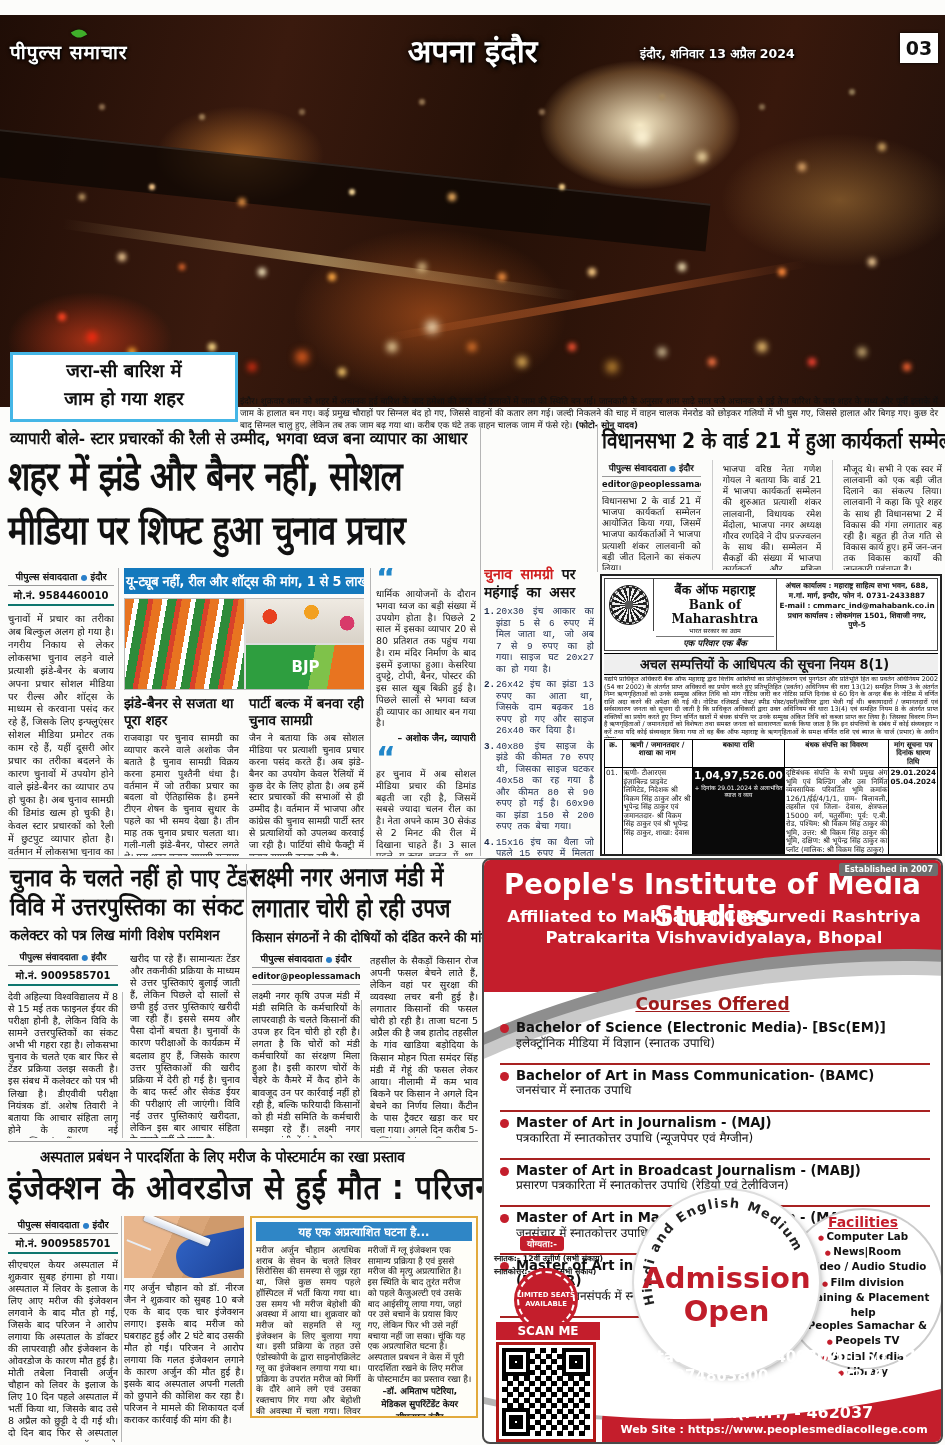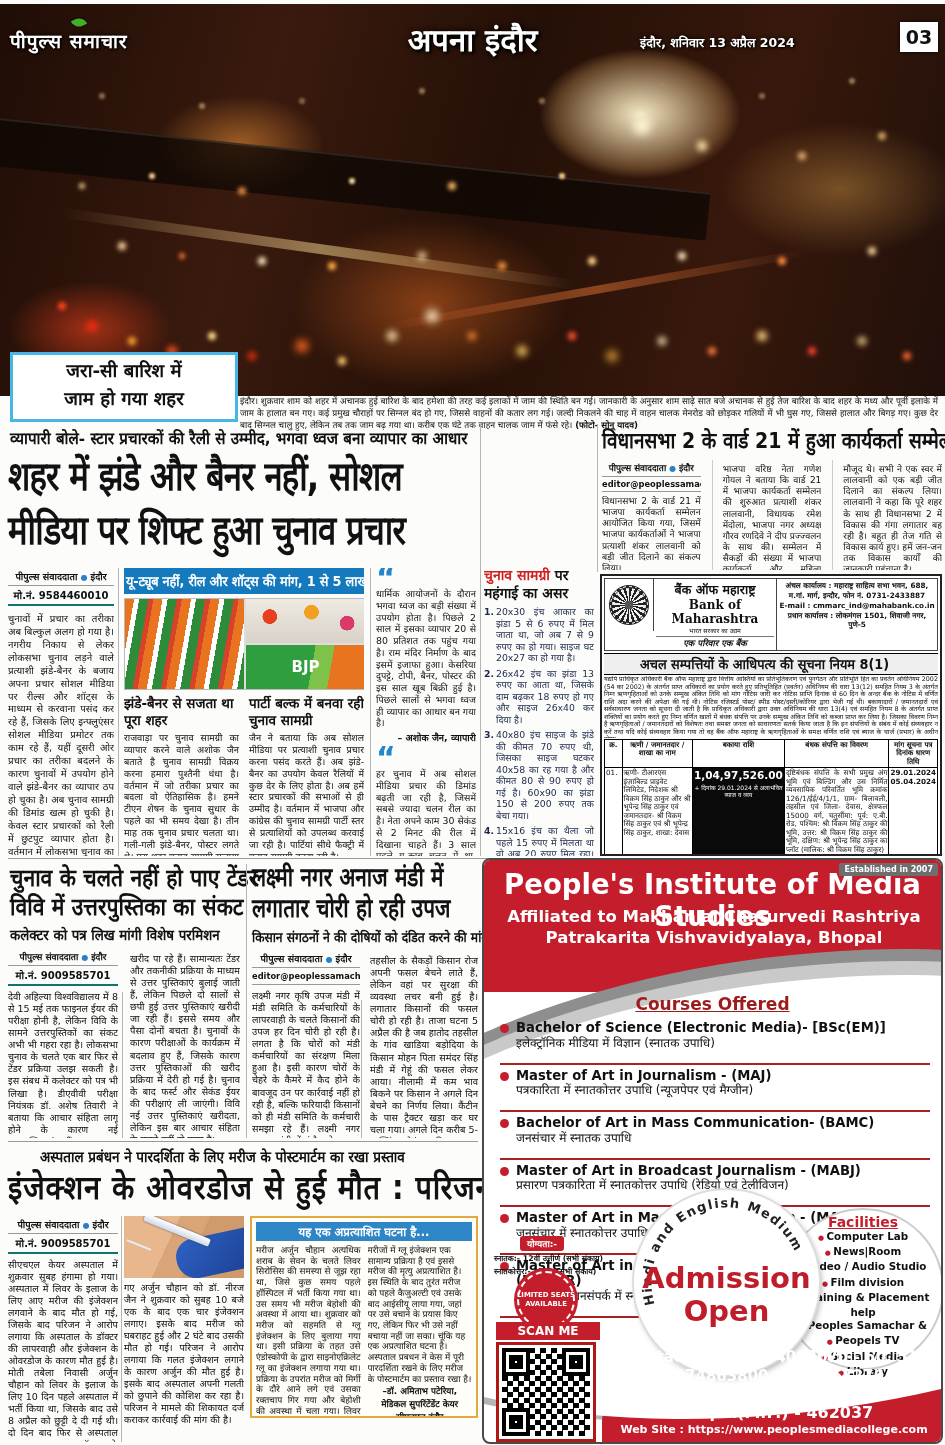--- a/index.html
+++ b/index.html
@@ -5,21 +5,21 @@
   html,body{margin:0;padding:0;background:#888;}
   .page{position:relative;width:945px;height:1445px;background:#fcfcfa;overflow:hidden;
         font-family:"DejaVu Sans",sans-serif;color:#111;}
   .abs{position:absolute;}
   .nowrap{white-space:nowrap;display:inline-block;transform-origin:0 50%;}
   .just{text-align:justify;text-justify:inter-word;}
   .rule-v{position:absolute;width:1px;background:#b5b5b5;}
   .rule-h{position:absolute;height:1px;background:#9a9a9a;}
 
   
-  .photo{position:absolute;left:0;top:4px;width:945px;height:392px;overflow:hidden;
+  .photo{position:absolute;left:0;top:15px;width:945px;height:392px;overflow:hidden;
     background:
       radial-gradient(140px 90px at 640px 110px, rgba(255,242,205,.95), rgba(255,200,120,.25) 60%, transparent 72%),
       radial-gradient(120px 70px at 240px 140px, rgba(255,160,60,.5), transparent 70%),
       radial-gradient(190px 120px at 430px 300px, rgba(255,120,40,.45), transparent 72%),
       radial-gradient(110px 64px at 90px 325px, rgba(255,70,30,.55), transparent 75%),
       radial-gradient(170px 95px at 840px 185px, rgba(255,190,90,.35), transparent 70%),
       linear-gradient(105deg,#1f0d06 0%,#3a1a0e 28%,#241007 52%,#38180c 76%,#20100a 100%);}
   .flyover{position:absolute;left:-30px;top:150px;width:740px;height:46px;background:rgba(14,8,4,.78);
     border-top:2px solid rgba(255,255,255,.10);transform:rotate(6deg);}
   .streak1{position:absolute;left:60px;top:240px;width:520px;height:10px;transform:rotate(8deg);
@@ -87,21 +87,21 @@
      color:#fff;font-weight:bold;font-size:15px;display:flex;align-items:center;justify-content:center;}
   .subs{display:flex;gap:10px;margin-top:5px;}
   .subs .sub{width:115px;}
   .sub h3{margin:0 0 3px 0;font-size:13.5px;line-height:17px;font-weight:bold;}
   .sub .st{font-size:9.3px;line-height:1.28;}
   .quote-icon{font-size:30px;line-height:20px;color:#2287c9;font-weight:bold;height:20px;}
   .q-txt{font-size:9.4px;line-height:1.25;}
   .q-attrib{font-size:9.4px;font-weight:bold;text-align:right;margin:2px 0 4px 0;}
 
   
-  .price-box{left:484px;top:566px;width:110px;height:290px;overflow:hidden;}
+  .price-box{left:484px;top:566px;width:110px;height:290px;overflow:hidden;font-family:Liberation Mono, monospace;}
   .price-title{font-size:14px;font-weight:bold;line-height:18px;}
   .price-title .red{color:#d01f1f;}
   .price-item{display:flex;font-size:9.3px;line-height:1.24;color:#1b2a4a;margin-top:4px;}
   .price-item .n{font-weight:bold;width:12px;flex:none;}
 
   
   .ward-head{left:602px;top:424px;width:340px;font-size:22px;font-weight:bold;}
   .ward-head .nowrap{transform:scaleX(.86);}
   .ward-cols{left:602px;top:460px;width:340px;height:110px;display:flex;gap:11px;overflow:hidden;}
   .ward-cols .wc{width:106px;overflow:hidden;}
@@ -464,27 +464,27 @@
     </div>
     <div class="courses-heading">Courses Offered</div>
     <div class="courses">
       <div class="course">
           <span class="dot"></span>
           <div class="en">Bachelor of Science (Electronic Media)- [BSc(EM)]</div>
           <div class="hi">इलेक्ट्रॉनिक मीडिया में विज्ञान (स्नातक उपाधि)</div>
         </div>
       <div class="course">
           <span class="dot"></span>
+          <div class="en">Bachelor of Art in Mass Communication- (BAMC)</div>
+          <div class="hi">जनसंचार में स्नातक उपाधि</div>
+        </div>
+      <div class="course">
+          <span class="dot"></span>
           <div class="en">Master of Art in Journalism - (MAJ)</div>
           <div class="hi">पत्रकारिता में स्नातकोत्तर उपाधि (न्यूजपेपर एवं मैग्जीन)</div>
-        </div>
-      <div class="course">
-          <span class="dot"></span>
-          <div class="en">Bachelor of Art in Mass Communication- (BAMC)</div>
-          <div class="hi">जनसंचार में स्नातक उपाधि</div>
         </div>
       <div class="course">
           <span class="dot"></span>
           <div class="en">Master of Art in Broadcast Journalism - (MABJ)</div>
           <div class="hi">प्रसारण पत्रकारिता में स्नातकोत्तर उपाधि (रेडियो एवं टेलीविजन)</div>
         </div>
       <div class="course">
           <span class="dot"></span>
           <div class="en">Master of Art in Mass Communication - (MAMC)</div>
           <div class="hi">जनसंचार में स्नातकोत्तर उपाधि</div>

